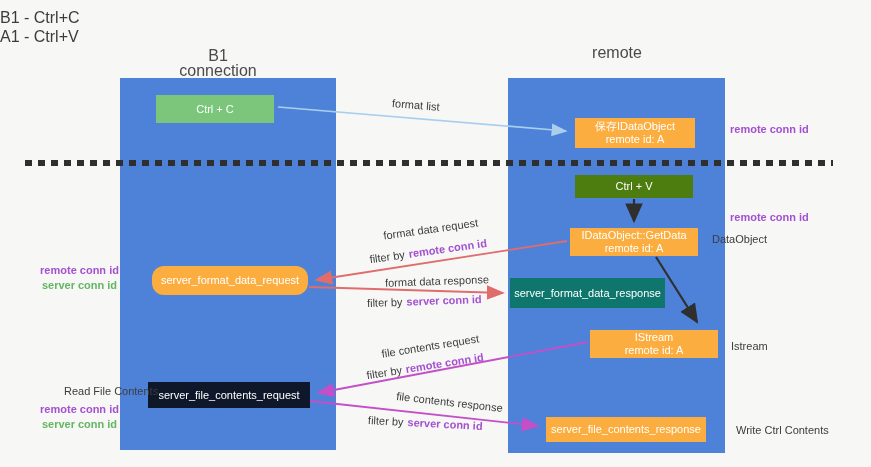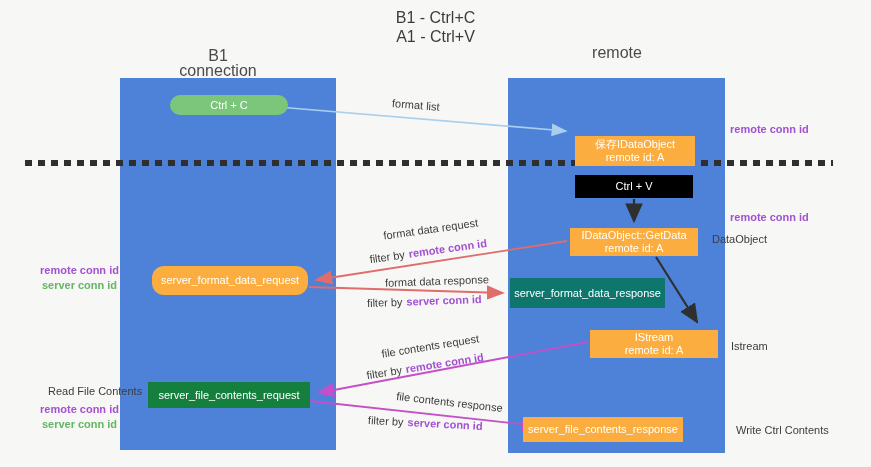--- a/index.html
+++ b/index.html
@@ -2,21 +2,21 @@
 <html><head>
 <meta charset="utf-8">
 <style>
   html,body{margin:0;padding:0;background:#f7f7f6;}
   #canvas{
     position:relative;width:871px;height:467px;overflow:hidden;
     background:#f7f7f6;
     font-family:"Liberation Sans", sans-serif;
   }
   .title{
-    position:absolute;left:0;top:8px;width:871px;text-align:center;
+    position:absolute;left:0;top:8px;width:871px;
     font-size:16px;color:#3c3c3c;line-height:19px;
   }
   .lane{position:absolute;background:#4d82d8;}
   .lane-header{
     position:absolute;width:140px;text-align:center;font-size:16px;
     color:#4a4a4a;line-height:15px;
   }
   .node{
     position:absolute;display:flex;flex-direction:column;align-items:center;
     justify-content:center;color:#fff;font-size:11px;line-height:13px;
@@ -87,30 +87,30 @@
 
     <line x1="634" y1="199" x2="634" y2="221" stroke-width="2.2" marker-end="url(#head-black)" style="stroke: rgb(47, 47, 47);"></line>
 
     <line x1="656" y1="257" x2="697" y2="322" stroke-width="2.2" marker-end="url(#head-black)" style="stroke: rgb(47, 47, 47);"></line>
 
     <line x1="588" y1="342" x2="318" y2="393" stroke-width="1.8" marker-end="url(#head-magenta)" style="stroke: rgb(196, 79, 200);"></line>
 
     <line x1="310" y1="401" x2="538" y2="426" stroke-width="1.8" marker-end="url(#head-magenta)" style="stroke: rgb(196, 79, 200);"></line>
   </svg>
 
-  <div class="node green" style="left: 170px; top: 95px; width: 118px; height: 20px; background: rgb(124, 198, 124); border-radius: 12px;">
+  <div class="node green" style="left: 156px; top: 95px; width: 118px; height: 28px; background: rgb(124, 198, 124);">
     <div>Ctrl + C</div>
   </div>
 
-  <div class="node orange" style="left: 575px; top: 118px; width: 120px; height: 30px; background: rgb(251, 174, 63); margin-top: 18px;">
+  <div class="node orange" style="left: 575px; top: 118px; width: 120px; height: 30px; background: rgb(251, 174, 63);">
     <div>保存IDataObject</div>
     <div>remote id: A</div>
   </div>
 
-  <div class="node green" style="left: 575px; top: 175px; width: 118px; height: 23px; background: #000000;">
+  <div class="node green" style="left: 575px; top: 175px; width: 118px; height: 23px; background: #4d7c0f;">
     <div>Ctrl + V</div>
   </div>
 
   <div class="node orange" style="left: 570px; top: 228px; width: 128px; height: 28px; background: rgb(251, 174, 63);">
     <div>IDataObject::GetData</div>
     <div>remote id: A</div>
   </div>
 
   <div class="node orange" style="left: 152px; top: 266px; width: 156px; height: 29px; background: rgb(251, 174, 63); border-radius: 12px;">
     <div>server_format_data_request</div>
@@ -118,25 +118,25 @@
 
   <div class="node orange" style="left: 510px; top: 278px; width: 155px; height: 30px; background: #0f766e;">
     <div>server_format_data_response</div>
   </div>
 
   <div class="node orange" style="left: 590px; top: 330px; width: 128px; height: 28px; background: rgb(251, 174, 63);">
     <div>IStream</div>
     <div>remote id: A</div>
   </div>
 
-  <div class="node orange" style="left: 148px; top: 382px; width: 162px; height: 26px; background: #15803d;">
+  <div class="node orange" style="left: 148px; top: 382px; width: 162px; height: 26px; background: #0f172a;">
     <div>server_file_contents_request</div>
   </div>
 
-  <div class="node orange" style="left: 523px; top: 417px; width: 160px; height: 25px; background: rgb(251, 174, 63);">
+  <div class="node orange" style="left: 546px; top: 417px; width: 160px; height: 25px; background: rgb(251, 174, 63);">
     <div>server_file_contents_response</div>
   </div>
 
   <div class="flow-label" style="left:392px;top:99px;transform:rotate(4.5deg);">format list</div>
 
   <div class="flow-label" style="left:383px;top:223px;transform:rotate(-8deg);">format data request</div>
   <div class="flow-label" style="left:369px;top:245px;transform:rotate(-8deg);">
     <span>filter by</span><span class="key purple" style="color: rgb(164, 81, 209);">remote conn id</span>
   </div>
 
@@ -158,19 +158,19 @@
   <div class="side-label bold purple" style="left: 730px; top: 123px; color: rgb(164, 81, 209);">remote conn id</div>
   <div class="side-label bold purple" style="left: 730px; top: 211px; color: rgb(164, 81, 209);">remote conn id</div>
   <div class="side-label" style="left:712px;top:233px;">DataObject</div>
   <div class="side-label" style="left:731px;top:340px;">Istream</div>
   <div class="side-label" style="left:736px;top:424px;">Write Ctrl Contents</div>
 
   <div class="side-group" style="left:22px;top:263px;width:115px;">
     <div class="purple" style="color: rgb(164, 81, 209);">remote conn id</div>
     <div class="green-text" style="color: rgb(99, 182, 99);">server conn id</div>
   </div>
-  <div class="side-label" style="left:12px;top:385px;padding-left:36px;">Read File Contents</div>
+  <div class="side-label" style="left:28px;top:385px;padding-left:36px;">Read File Contents</div>
   <div class="side-group" style="left:22px;top:402px;width:115px;">
     <div class="purple" style="color: rgb(164, 81, 209);">remote conn id</div>
     <div class="green-text" style="color: rgb(99, 182, 99);">server conn id</div>
   </div>
 
 </div>
 
 </body></html>

